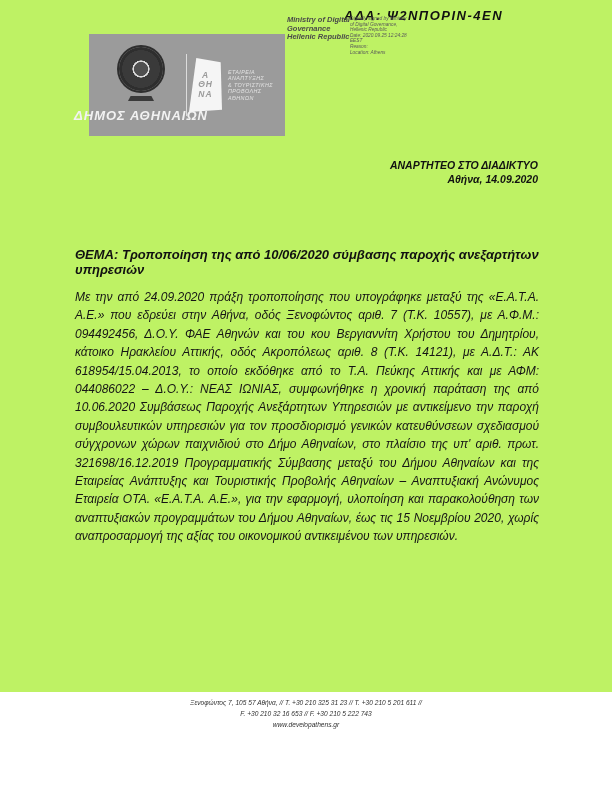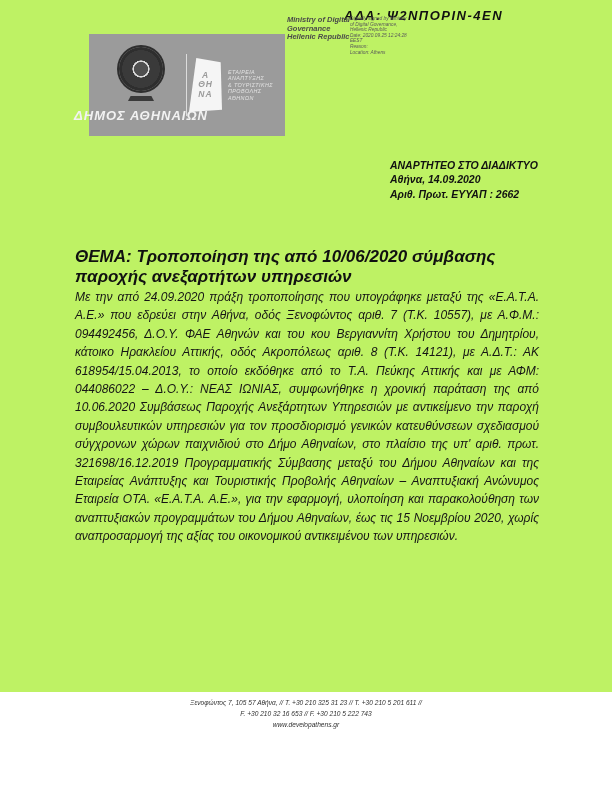--- a/index.html
+++ b/index.html
@@ -63,28 +63,28 @@
   .athena-letter-row{
     font-size:8.5px;line-height:9.5px;font-weight:bold;letter-spacing:1px;color:#9b9b9b;
   }
   .athena-caption{display:flex;flex-direction:column;}
   .athena-caption span{
     font-size:5.4px;line-height:6.6px;color:#e2e2e2;letter-spacing:0.4px;white-space:nowrap;
   }
 
   
   .header-right{
-    position:absolute;top:158px;right:74px;text-align:left;
+    position:absolute;top:158px;right:74px;text-align:right;
     font-size:10.5px;line-height:14.3px;font-weight:bold;color:#111;
   }
 
   
   .subject{
     position:absolute;left:75px;top:247px;width:464px;
-    font-size:17px;font-weight:bold;color:#111;
+    font-size:13px;font-weight:bold;color:#111;
   }
 
   
   .body-text{
     position:absolute;left:75px;top:288px;width:464px;
     font-size:12px;line-height:18.4px;text-align:justify;color:#151515;
   }
 
   
   .sig-block{
@@ -142,21 +142,20 @@
         <span>&amp; ΤΟΥΡΙΣΤΙΚΗΣ</span>
         <span>ΠΡΟΒΟΛΗΣ</span>
         <span>ΑΘΗΝΩΝ</span>
       </div>
     </div>
   </div>
 
   <div class="header-right">
     <div>ΑΝΑΡΤΗΤΕΟ ΣΤΟ ΔΙΑΔΙΚΤΥΟ</div>
     <div>Αθήνα, 14.09.2020</div>
-    <div>Αριθ. Πρωτ. ΕΥΥΑΠ : 2662</div>
   </div>
 
   <div class="subject">ΘΕΜΑ: Τροποποίηση της από 10/06/2020 σύμβασης παροχής ανεξαρτήτων υπηρεσιών</div>
 
   <div class="body-text">Με την από 24.09.2020 πράξη τροποποίησης που υπογράφηκε μεταξύ της «Ε.Α.Τ.Α. Α.Ε.» που εδρεύει στην Αθήνα, οδός Ξενοφώντος αριθ. 7 (Τ.Κ. 10557), με Α.Φ.Μ.: 094492456, Δ.Ο.Υ. ΦΑΕ Αθηνών και του κου Βεργιαννίτη Χρήστου του Δημητρίου, κάτοικο Ηρακλείου Αττικής, οδός Ακροπόλεως αριθ. 8 (Τ.Κ. 14121), με Α.Δ.Τ.: ΑΚ 618954/15.04.2013, το οποίο εκδόθηκε από το Τ.Α. Πεύκης Αττικής και με ΑΦΜ: 044086022 – Δ.Ο.Υ.: ΝΕΑΣ ΙΩΝΙΑΣ, συμφωνήθηκε η χρονική παράταση της από 10.06.2020 Συμβάσεως Παροχής Ανεξάρτητων Υπηρεσιών με αντικείμενο την παροχή συμβουλευτικών υπηρεσιών για τον προσδιορισμό γενικών κατευθύνσεων σχεδιασμού σύγχρονων χώρων παιχνιδιού στο Δήμο Αθηναίων, στο πλαίσιο της υπ' αριθ. πρωτ. 321698/16.12.2019 Προγραμματικής Σύμβασης μεταξύ του Δήμου Αθηναίων και της Εταιρείας Ανάπτυξης και Τουριστικής Προβολής Αθηναίων – Αναπτυξιακή Ανώνυμος Εταιρεία ΟΤΑ. «Ε.Α.Τ.Α. Α.Ε.», για την εφαρμογή, υλοποίηση και παρακολούθηση των αναπτυξιακών προγραμμάτων του Δήμου Αθηναίων, έως τις 15 Νοεμβρίου 2020, χωρίς αναπροσαρμογή της αξίας του οικονομικού αντικειμένου των υπηρεσιών.</div>
 
 
   <div class="footer">
     <div>Ξενοφώντος 7, 105 57 Αθήνα, // Τ. +30 210 325 31 23 // Τ. +30 210 5 201 611 //</div>
     <div>F. +30 210 32 16 653 // F. +30 210 5 222 743</div>

